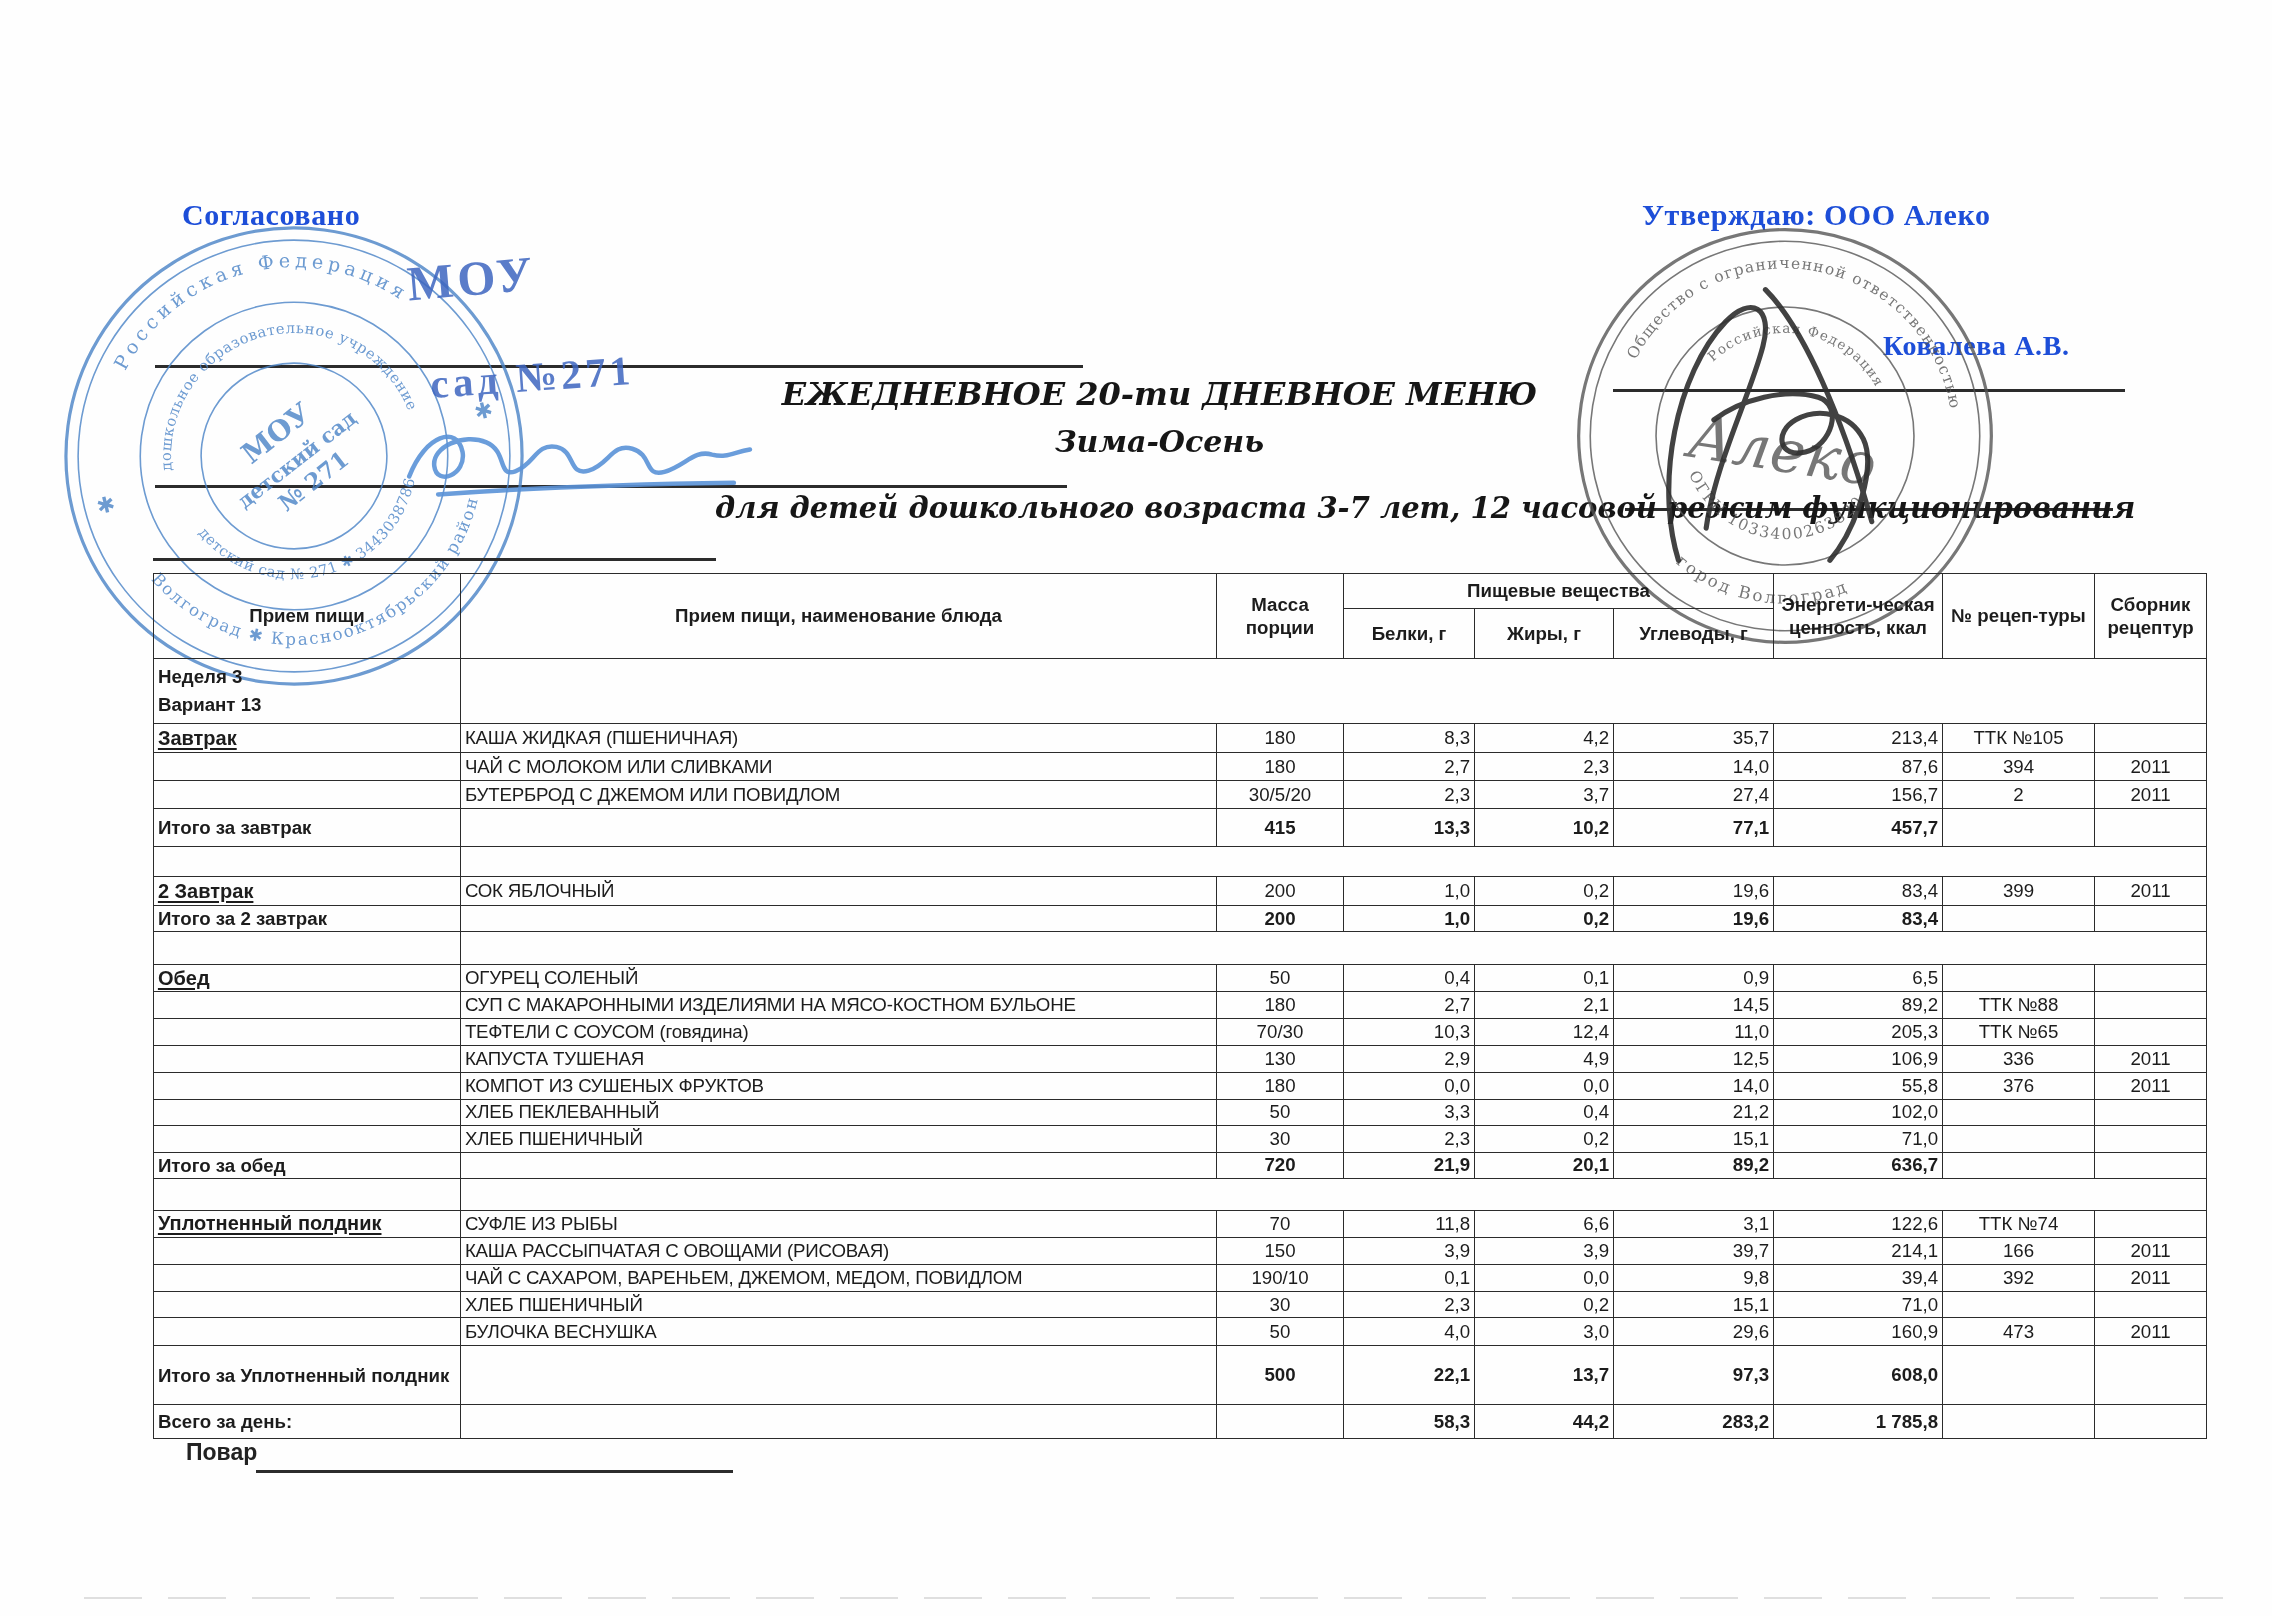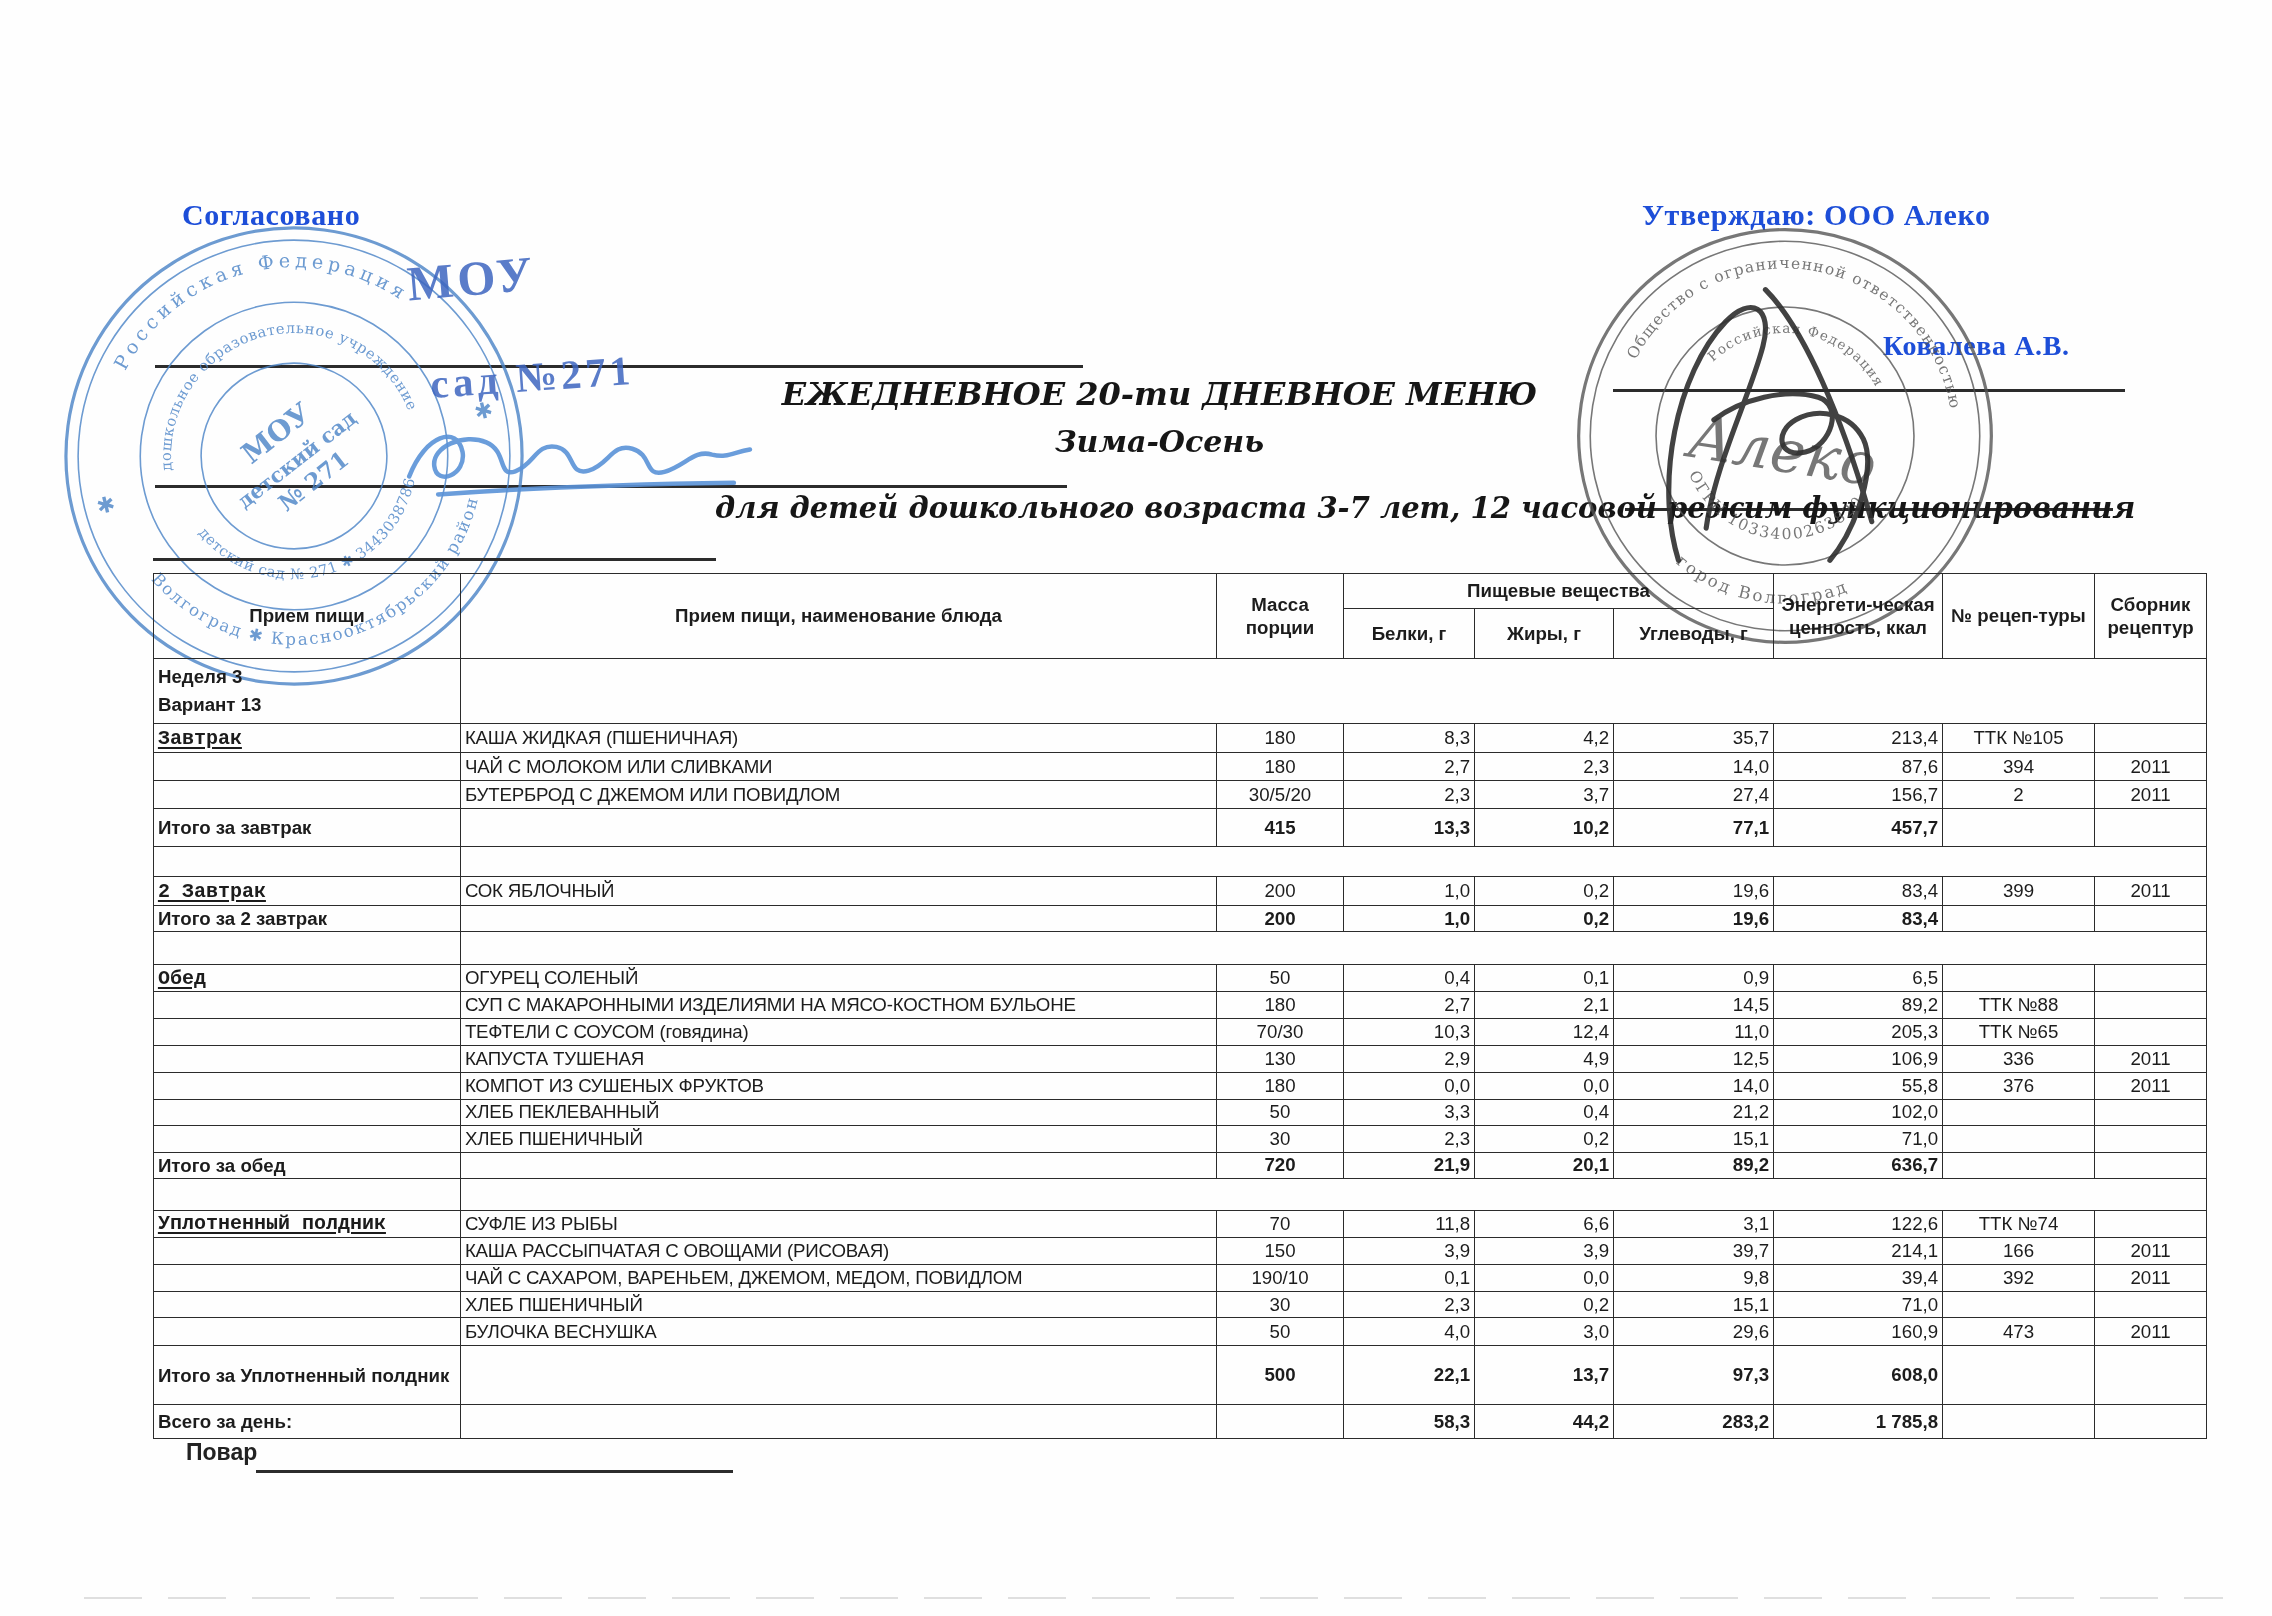--- a/index.html
+++ b/index.html
@@ -33,21 +33,21 @@
   }
   table.menu th, table.menu td{
     border:1.9px solid #2b2b2b;padding:0 3.9px;overflow:hidden;vertical-align:middle;
   }
   table.menu th{font-size:18.7px;font-weight:bold;text-align:center;line-height:1.25;}
   td.c-meal{font-size:18.7px;text-align:left;padding-left:5.2px;}
   td.c-dish{font-size:18.7px;text-align:left;padding-left:5.2px;letter-spacing:-0.2px;white-space:nowrap;}
   td.c-mass{font-size:18.7px;text-align:center;}
   td.c-num{font-size:18.7px;text-align:right;padding-right:5.2px;}
   td.b{font-weight:bold;}
-  .section-label{font-weight:bold;font-size:20px;text-decoration:underline;text-underline-offset:3.2px;font-family:Liberation Mono, monospace;}
+  .section-label{font-weight:bold;font-size:20px;text-decoration:underline;text-underline-offset:3.2px;}
   .total-label{font-weight:bold;font-size:18.7px;line-height:1.35;}
   .week-cell{text-align:center;font-weight:bold;font-size:20px;line-height:1.5;vertical-align:middle;}
   
   .scan-line{
     height:1.9px;opacity:.45;
     background:repeating-linear-gradient(90deg,#b9b9b9 0 58px,transparent 58px 84px);
   }
   .cook{font-size:23px;font-weight:bold;color:#222;text-align:center;}
 </style>
 </head>

